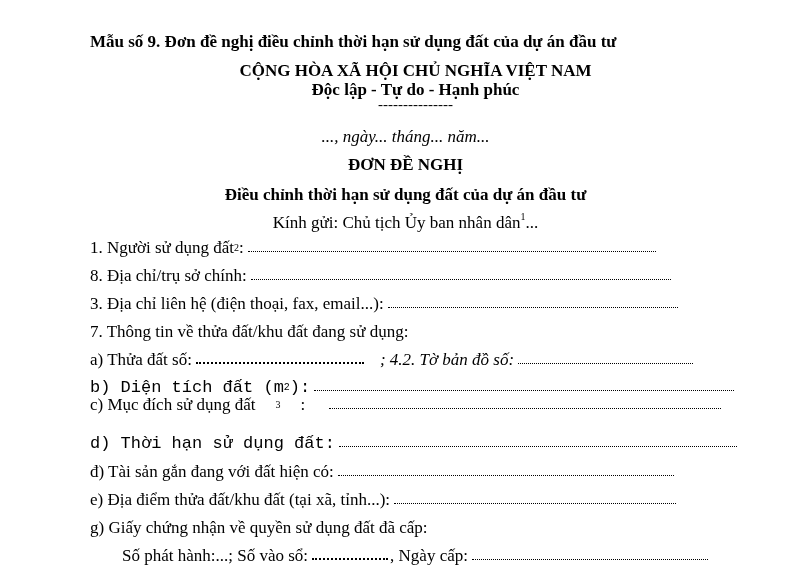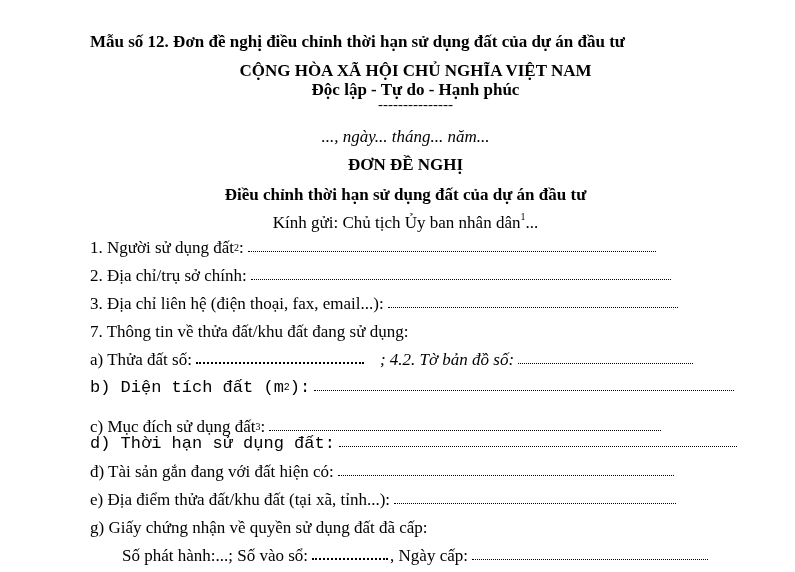--- a/index.html
+++ b/index.html
@@ -102,21 +102,21 @@
       position: relative;
       top: -1px;
     }
     .label { }
   </style>
 </head>
 <body>
 
 <div>
 
-  <div class="doc-title">Mẫu số 12. Đơn đề nghị điều chỉnh thời hạn sử dụng đất của dự án đầu tư</div>
+  <div class="doc-title">Mẫu số 9. Đơn đề nghị điều chỉnh thời hạn sử dụng đất của dự án đầu tư</div>
 
   <div class="center-block nation">CỘNG HÒA XÃ HỘI CHỦ NGHĨA VIỆT NAM</div>
   <div class="center-block motto">Độc lập - Tự do - Hạnh phúc</div>
   <div class="center-block divider">---------------</div>
 
   <div class="center-block date-line">..., ngày... tháng... năm...</div>
   <div class="center-block form-title">ĐƠN ĐỀ NGHỊ</div>
   <div class="center-block form-subtitle">Điều chỉnh thời hạn sử dụng đất của dự án đầu tư</div>
 
   <div class="center-block recipient">
@@ -124,21 +124,21 @@
   </div>
 
   <div class="field" style="top:238px;">
     <span class="label">1. Người sử dụng đất</span>
       <sup>2</sup>
       <span>:</span>
     <span class="dots" style="width:408px;"></span>
   </div>
 
   <div class="field" style="top:266px;">
-    <span class="label">2. Địa chỉ/trụ sở chính:</span>
+    <span class="label">8. Địa chỉ/trụ sở chính:</span>
     <span class="dots" style="width:420px;"></span>
   </div>
 
   <div class="field" style="top:294px;">
     <span class="label">3. Địa chỉ liên hệ (điện thoại, fax, email...):</span>
     <span class="dots" style="width:290px;"></span>
   </div>
 
   <div class="field" style="top:322px;">
     <span class="label">7. Thông tin về thửa đất/khu đất đang sử dụng:</span>
@@ -151,21 +151,21 @@
     <span class="dots" style="width:175px;"></span>
   </div>
 
   <div class="field" style="top:378px;font-family:Liberation Mono, monospace;">
     <span>b) Diện tích đất (m</span>
       <sup>2</sup>
       <span>):</span>
     <span class="dots" style="width:420px;"></span>
   </div>
 
-  <div class="field" style="top:417px;">
+  <div class="field" style="top:395px;gap:20px;">
     <span>c) Mục đích sử dụng đất</span>
       <sup>3</sup>
       <span>:</span>
     <span class="dots" style="width:392px;"></span>
   </div>
 
   <div class="field" style="top:434px;font-family:Liberation Mono, monospace;">
     <span>d) Thời hạn sử dụng đất:</span>
     <span class="dots" style="width:398px;"></span>
   </div>

